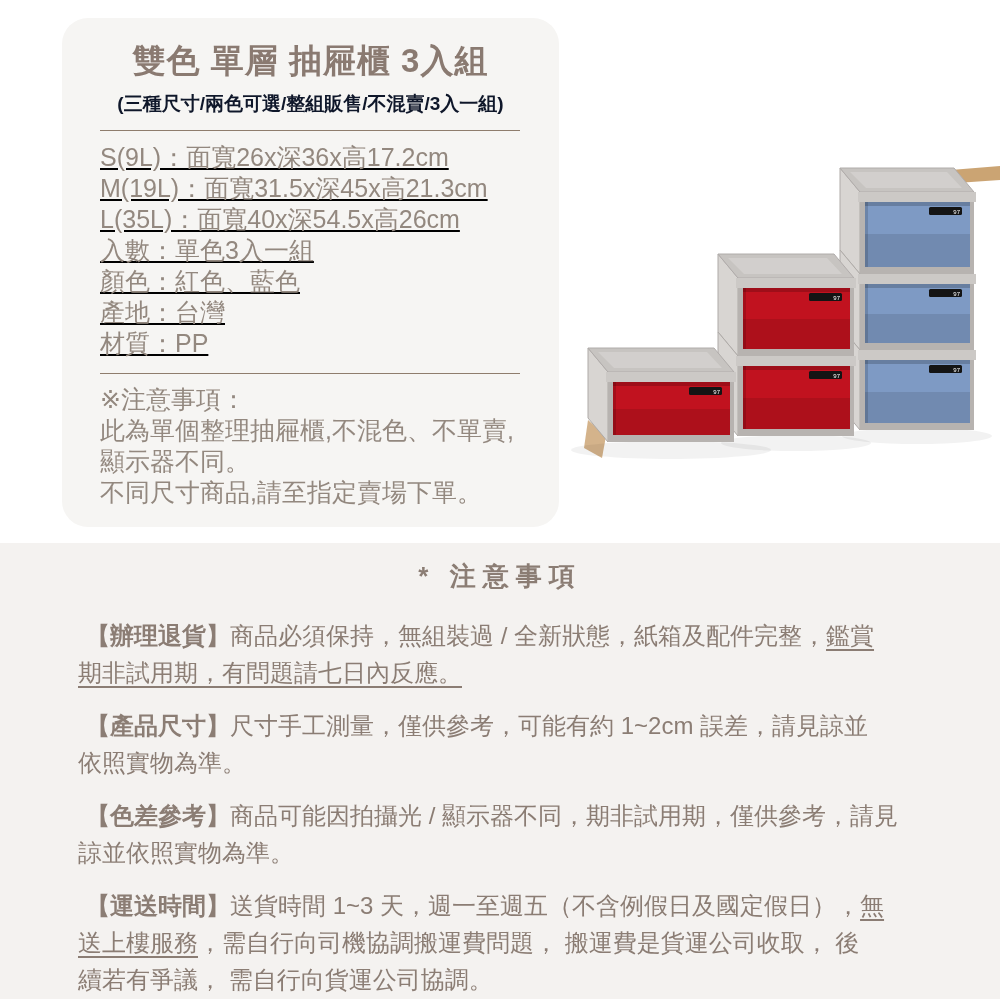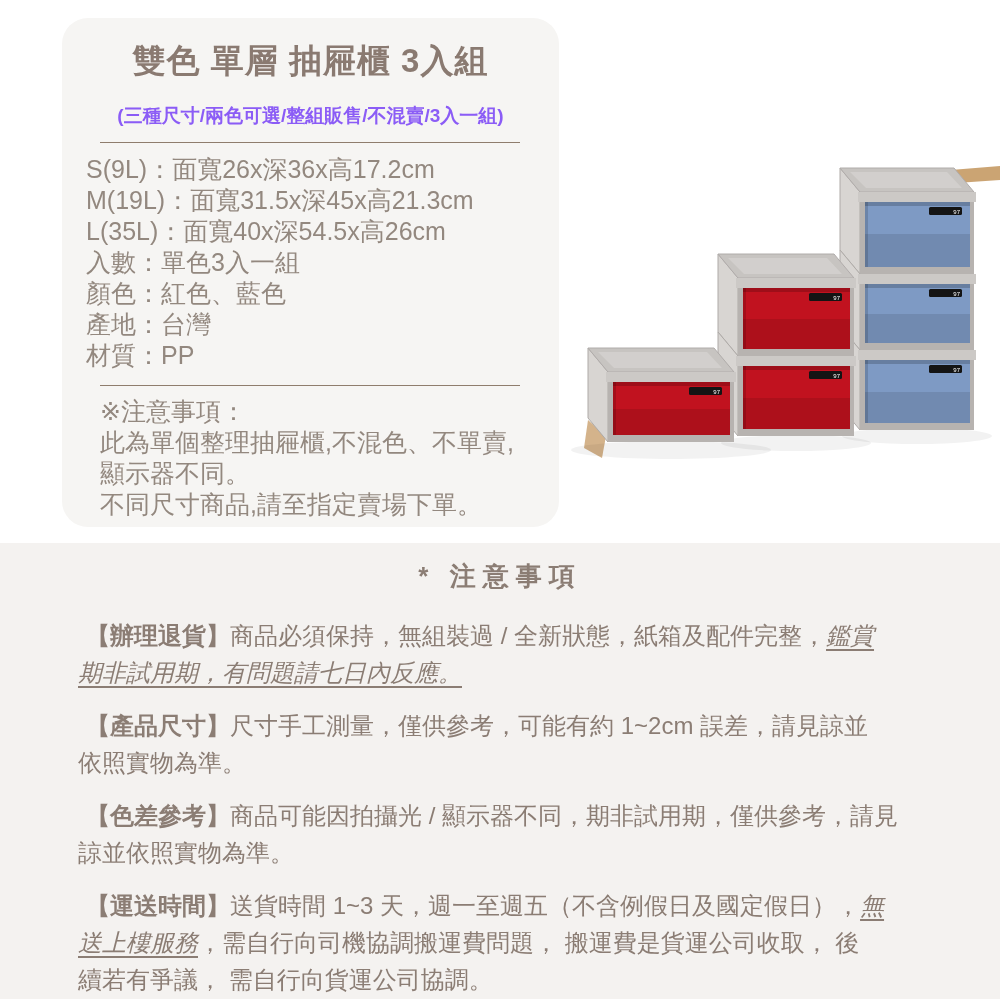--- a/index.html
+++ b/index.html
@@ -12,28 +12,28 @@
   
   .spec-panel {
     position:absolute; left:62px; top:18px; width:497px; height:509px;
     background:#f6f5f3; border-radius:26px;
   }
   .panel-title {
     margin-top:21px; text-align:center;
     font-size:33px; font-weight:bold; color:#8a7a71; letter-spacing:1px;
   }
   .panel-subtitle {
-    margin-top:19px; text-align:center;
-    font-size:19px; font-weight:bold; color:#8b5cf6;
+    margin-top:7px; text-align:center;
+    font-size:19px; font-weight:bold; color:#0f172a;
   }
   .sep {
     border:none; border-top:1px solid #8f7d6d;
     width:420px; margin:13px 0 0 38px;
   }
-  .spec-lines { margin:11px 0 0 24px; }
+  .spec-lines { margin:11px 0 0 38px;text-decoration:underline; }
   .spec-line, .note-line {
     font-size:25px; line-height:31px; color:#93887f; white-space:nowrap;
   }
   .sep2 { margin-top:14px; }
   .note-lines { margin:10px 0 0 38px; }
   
   .product-photo { position:absolute; left:560px; top:158px; width:440px; height:320px; }
   .frame-f { fill:#b7b3b0; }
   .lid-strip { fill:#ccc9c6; }
   .side-f { fill:#d8d5d2; stroke:#aeaaa7; stroke-width:1; }
@@ -54,21 +54,21 @@
     margin-top:16px; text-align:center;
     font-size:26px; font-weight:bold; color:#8b7d74; letter-spacing:7px;
   }
   .notice-body { margin:23px 60px 0 78px; }
   .notice-body p {
     font-size:24px; line-height:37px; color:#8b7d74; margin-bottom:16px;
     white-space:nowrap;
   }
   .notice-body b { font-weight:700;margin-left:8px; }
   .ul {
-    font-style:italic; text-decoration:underline;
+    text-decoration:underline;
     text-underline-offset:5px; text-decoration-thickness:1.5px;text-align:center;
   }
 </style>
 </head>
 <body>
 
 <div class="page">
 
   <div class="spec-panel">
     <div class="panel-title">雙色 單層 抽屜櫃 3入組</div>

